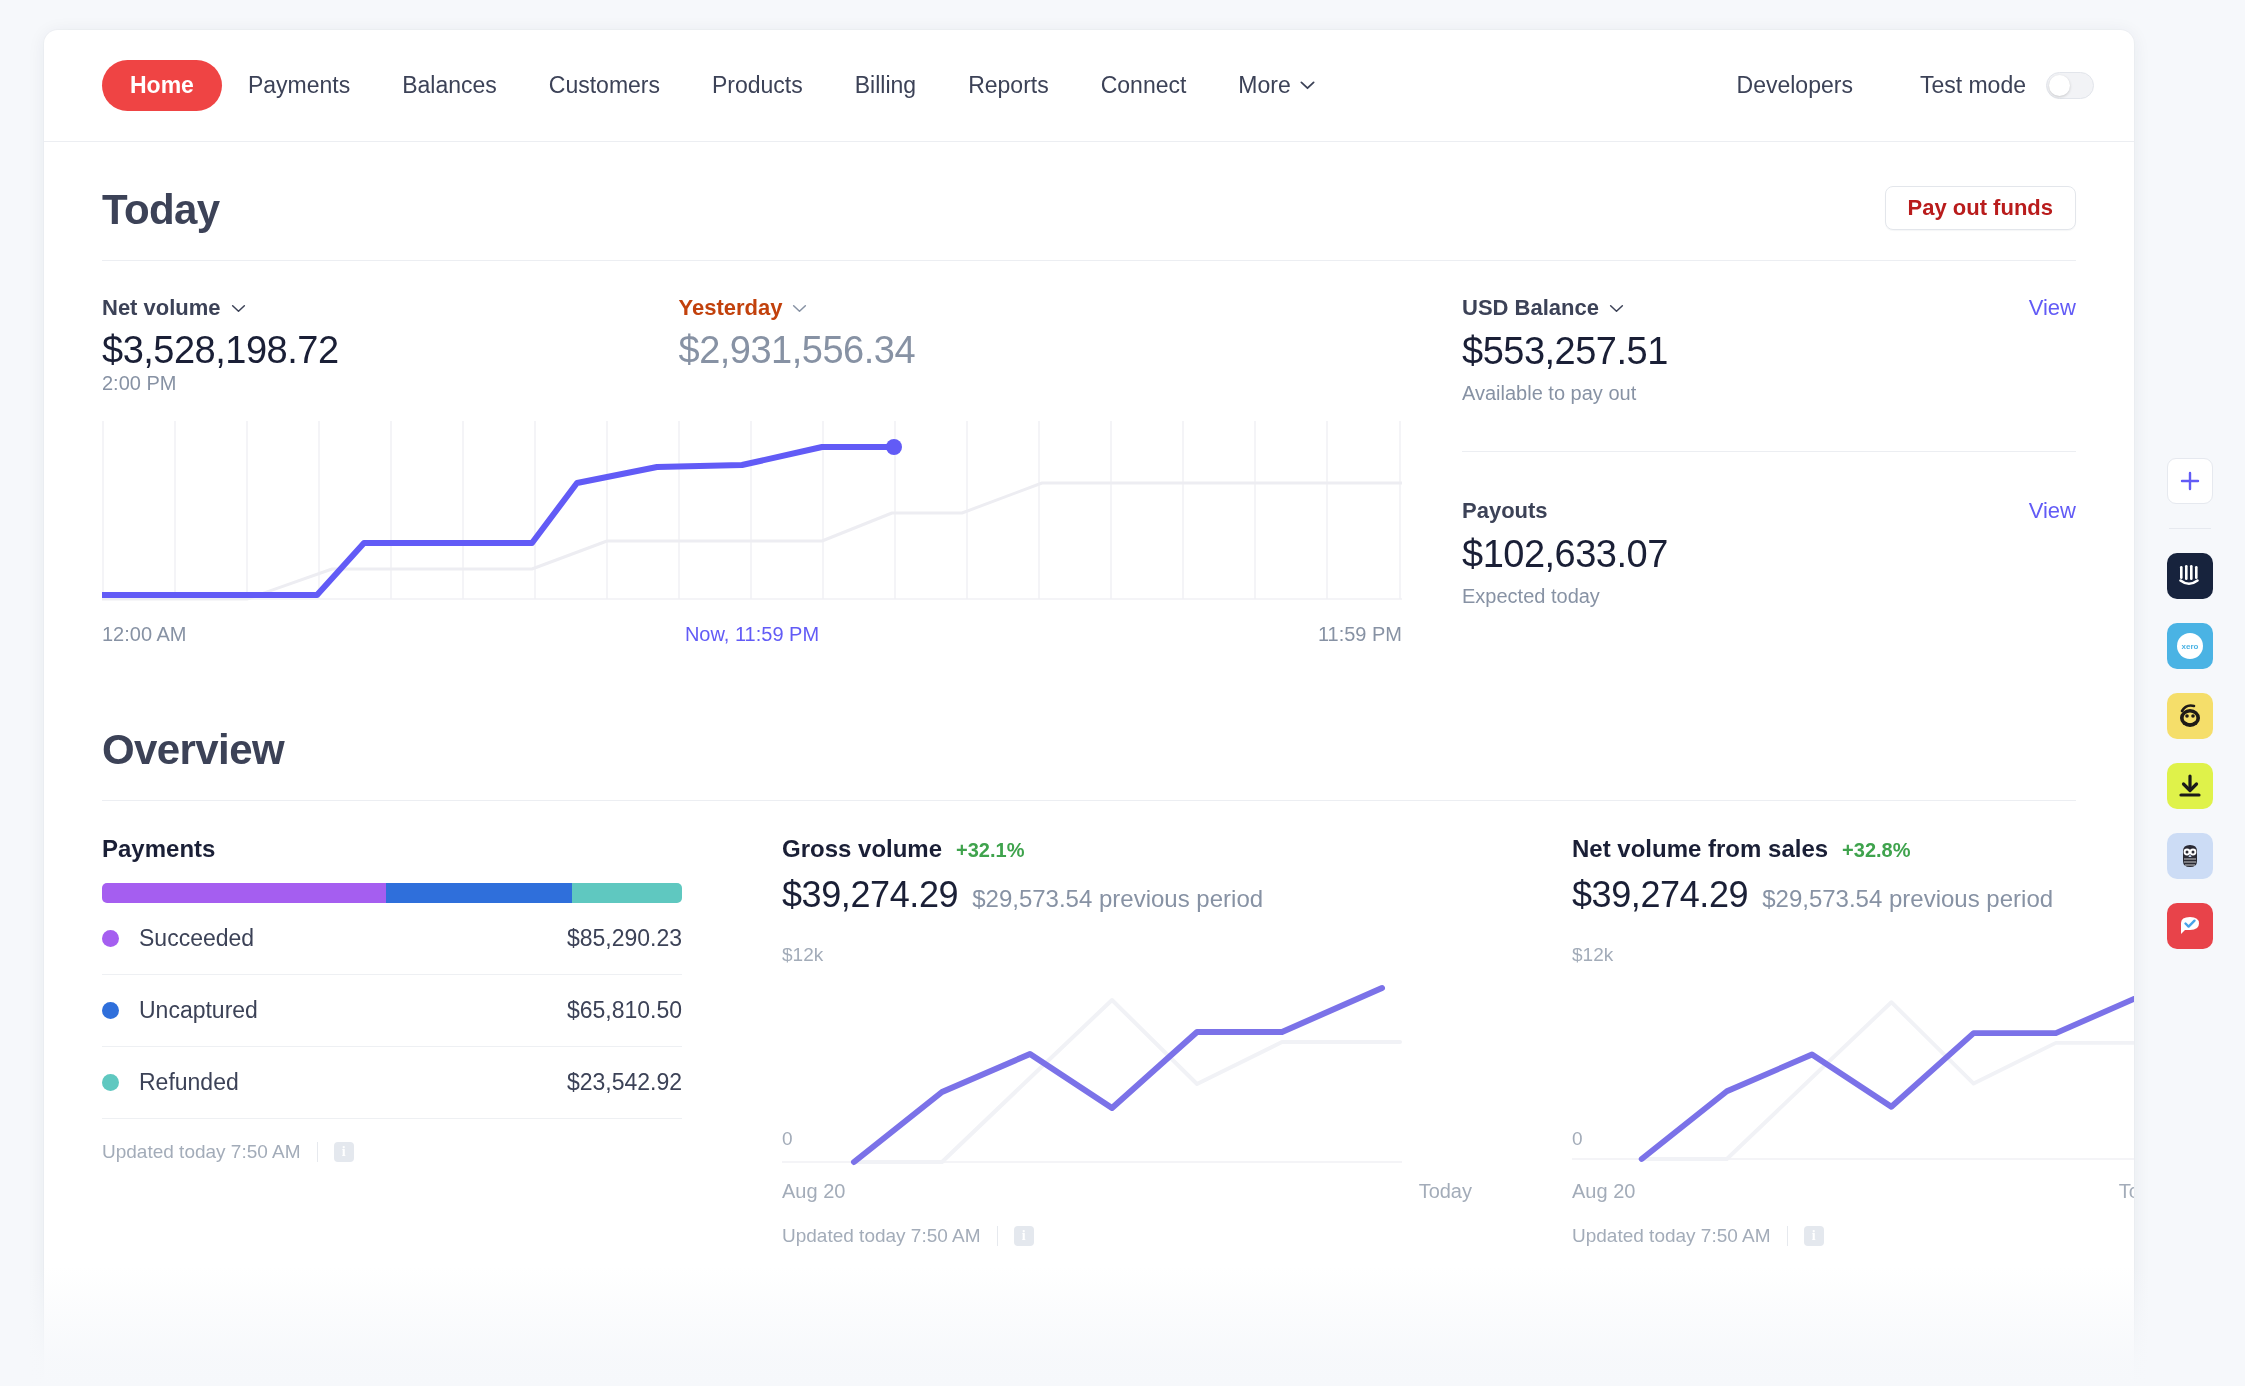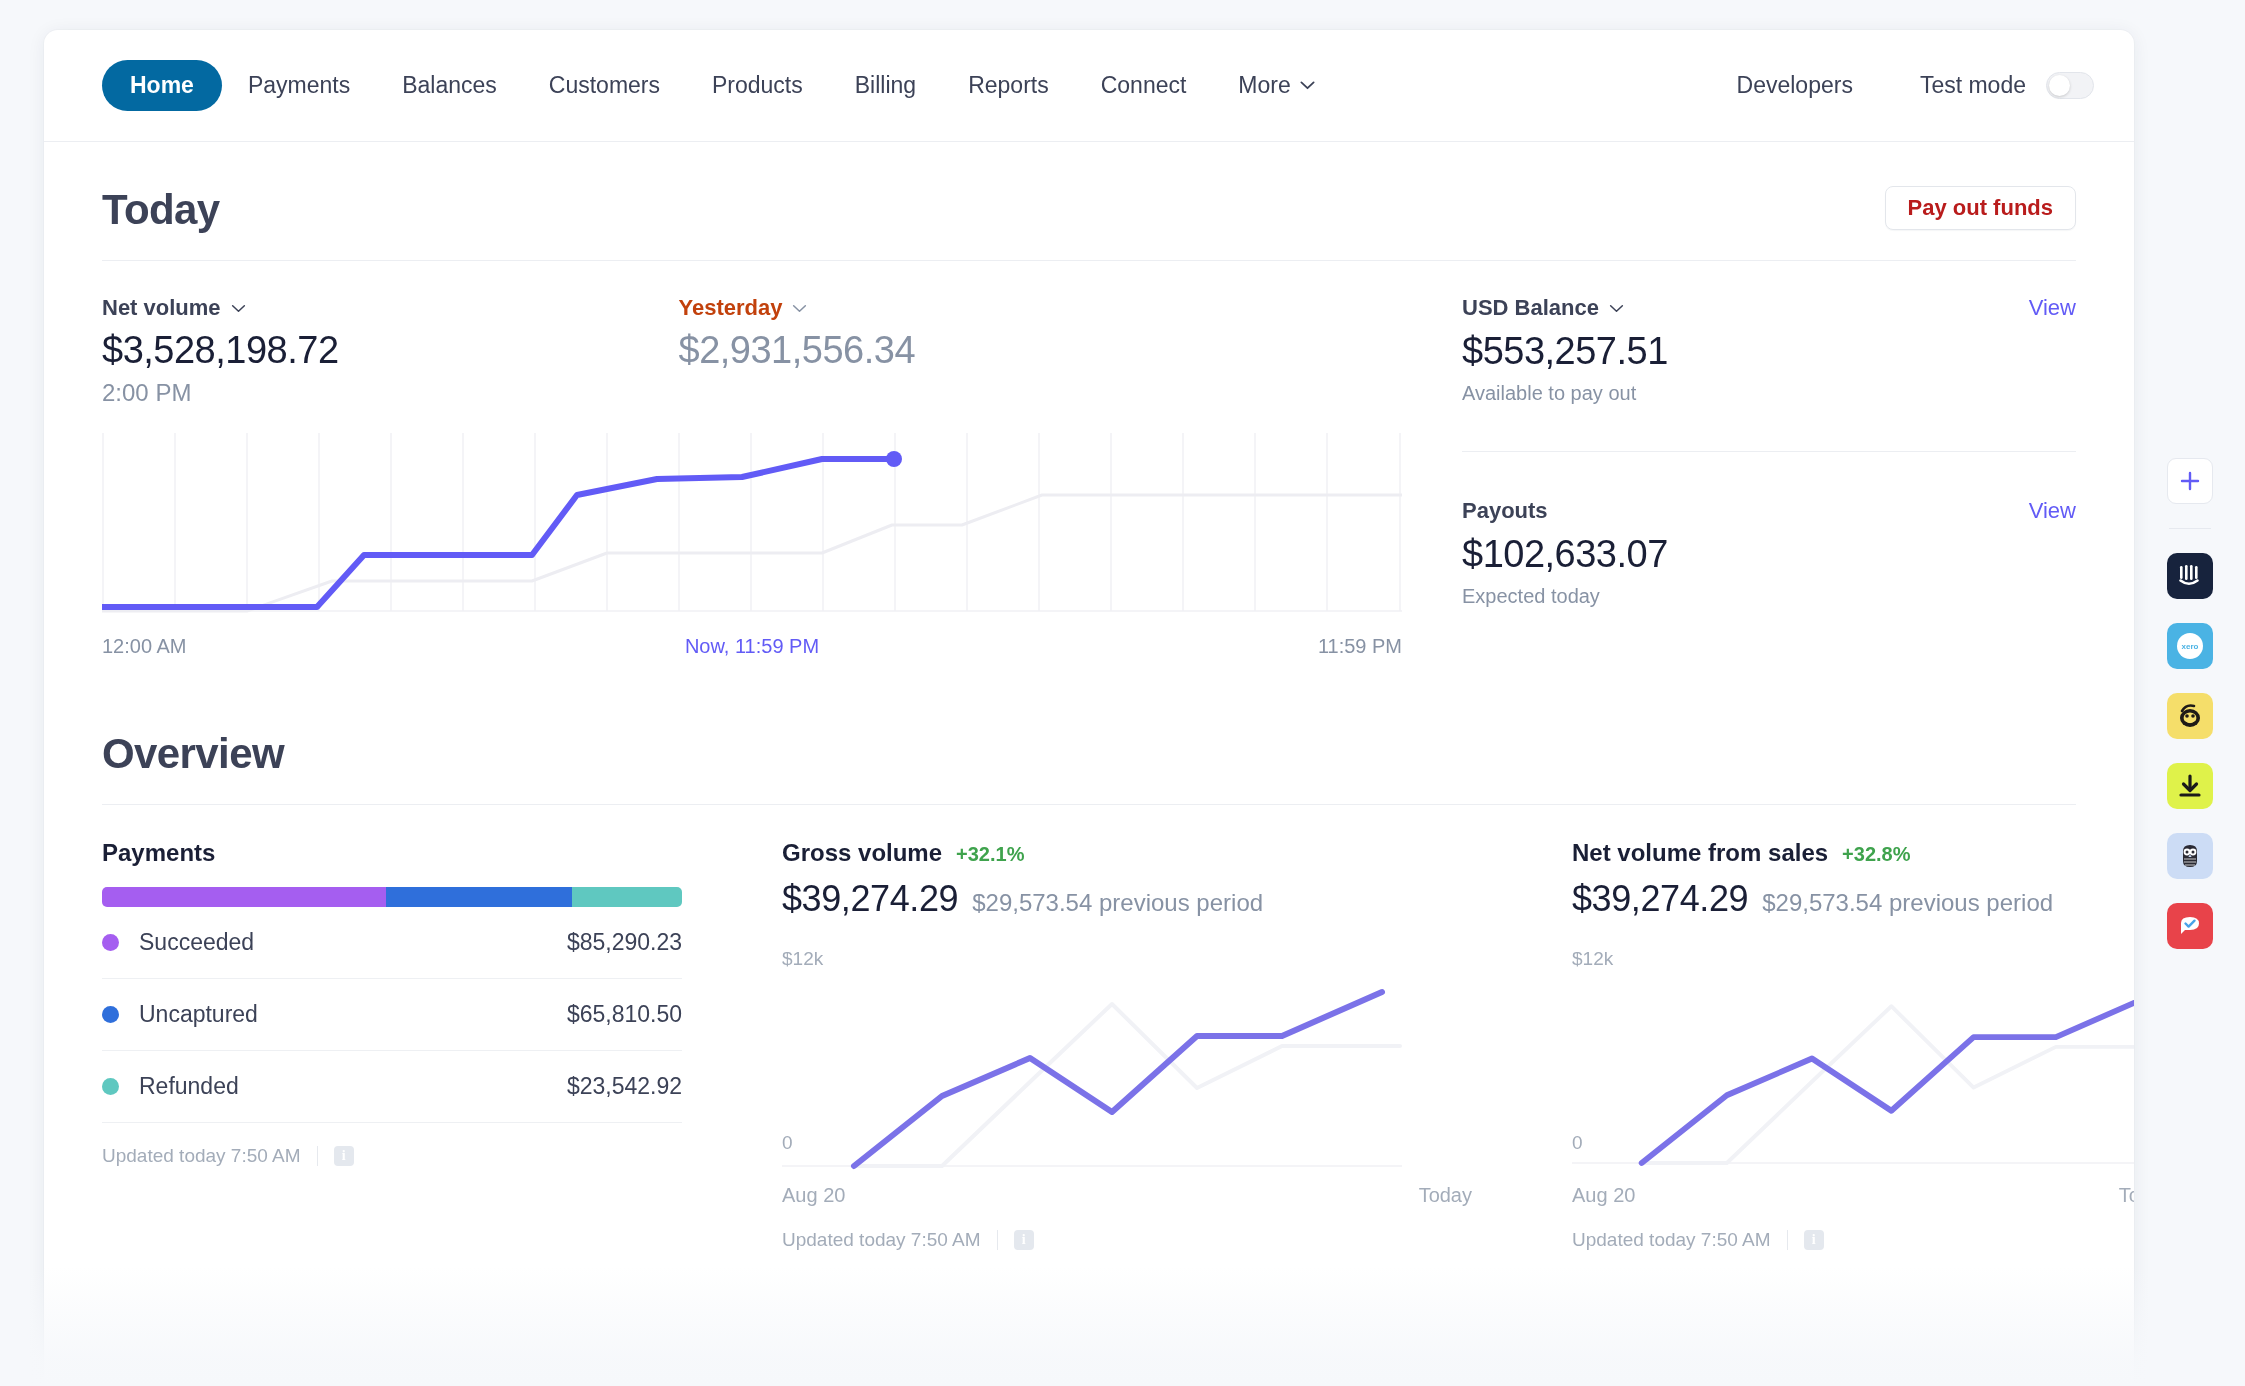--- a/index.html
+++ b/index.html
@@ -25,21 +25,21 @@
     border-bottom: 1px solid #eceef2;
     display: flex; align-items: center;
     padding: 0 40px 0 58px;
   }
   .nav-left { display: flex; align-items: center; gap: 0; }
   .nav-item {
     font-size: 23px; color: #3c4257; font-weight: 500;
     padding: 12px 26px; cursor: pointer; white-space: nowrap;
   }
   .nav-item.active {
-    background: #0369a1; color: #fff; border-radius: 999px;
+    background: #ef4444; color: #fff; border-radius: 999px;
     padding: 12px 28px; font-weight: 600;
   }
   .nav-more { display: flex; align-items: center; gap: 9px; padding: 12px 26px; cursor: pointer; }
   .nav-more span { font-size: 23px; color: #3c4257; font-weight: 500; }
   .chev { width: 15px; height: 9px; display: block; }
   .nav-right { margin-left: auto; display: flex; align-items: center; gap: 67px; }
   .nav-right .nav-item { padding: 12px 0; }
   .testmode-wrap { display: flex; align-items: center; gap: 20px; }
   .toggle {
     width: 48px; height: 27px; border-radius: 999px;
@@ -73,21 +73,21 @@
   .today-right { flex: 1; padding-left: 60px; }
 
   .metrics { display: flex; gap: 0; }
   .metric { margin-right: 0; }
   .metric.m2 { margin-left: 340px; }
   .metric-label-row { display: flex; align-items: center; gap: 10px; }
   .metric-label { font-size: 22px; font-weight: 600; color: #3c4257; }
   .metric-label.muted { color: #c2410c; font-weight: 600; }
   .metric-value { font-size: 38px; font-weight: 400; color: #1a1f36; margin-top: 8px; letter-spacing: -0.5px; }
   .metric-value.muted { color: #8792a4; }
-  .metric-sub { font-size: 24px; color: #8792a4; margin-top: 7px; }
+  .metric-sub { font-size: 20px; color: #8792a4; }
 
   .chart-wrap { margin-top: 26px; position: relative; }
   .chart-axis { display: flex; justify-content: space-between; margin-top: 12px; }
   .axis-lbl { font-size: 20px; color: #8792a4; }
   .axis-lbl.now { color: #625bf6; position: absolute; left: 50%; transform: translateX(-50%); }
 
   
   .bal-block { padding-bottom: 46px; }
   .bal-block + .bal-block { border-top: 1px solid #eceef2; padding-top: 46px; }
   .bal-head { display: flex; align-items: center; justify-content: space-between; }

